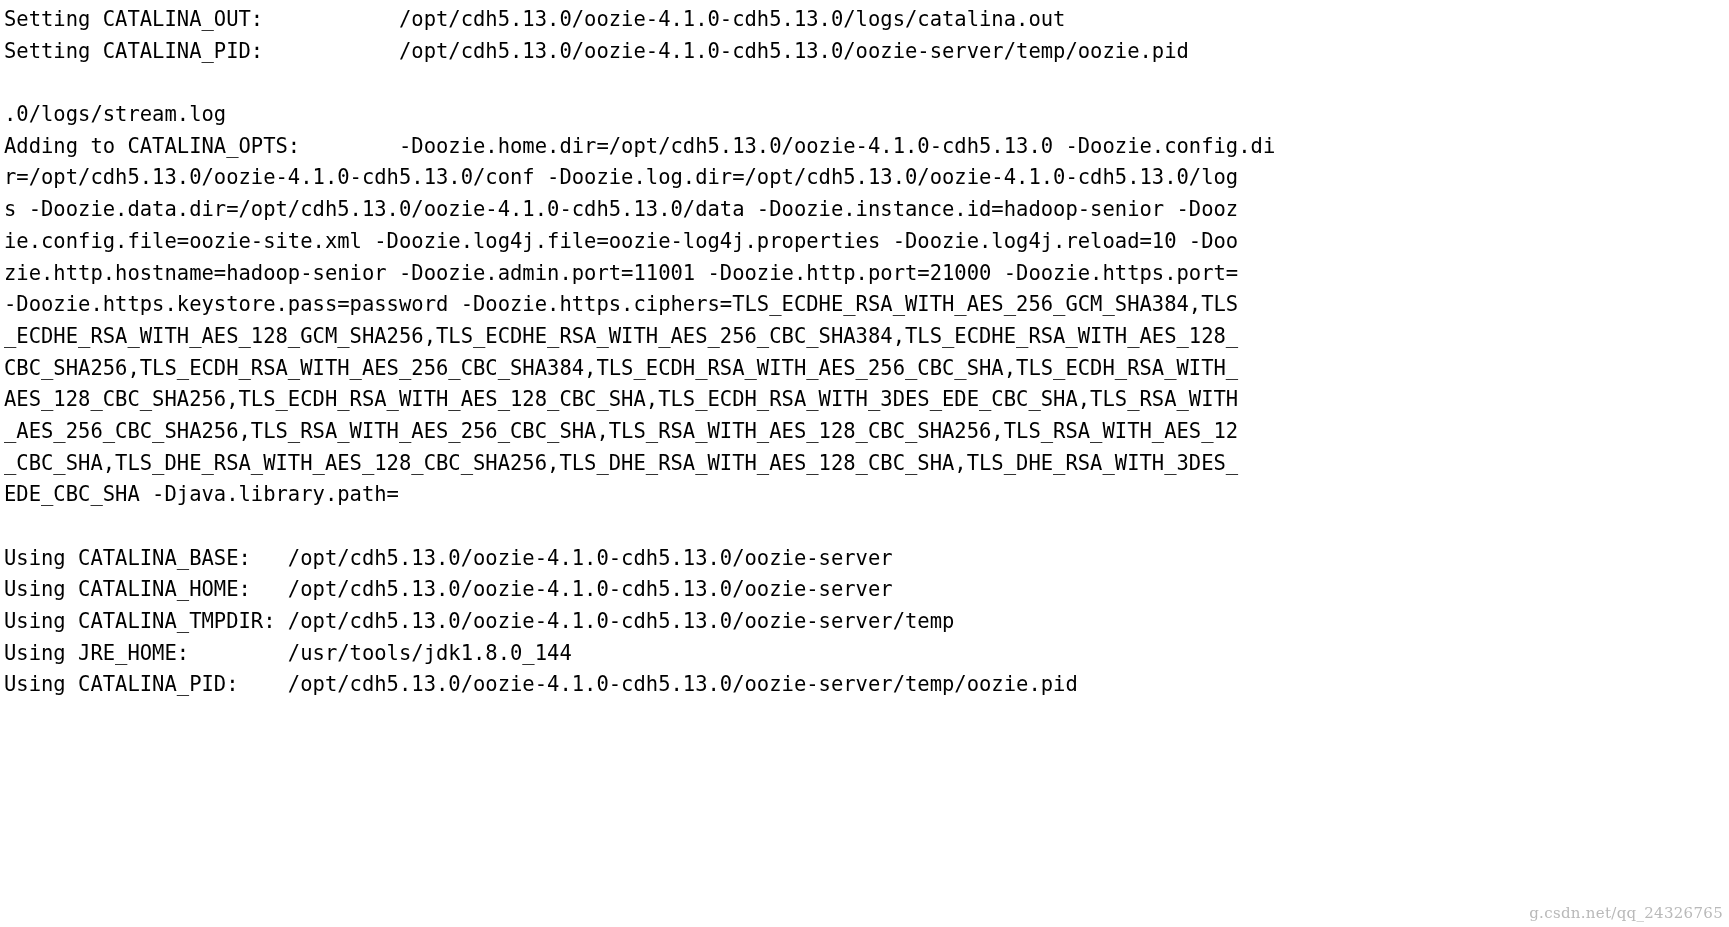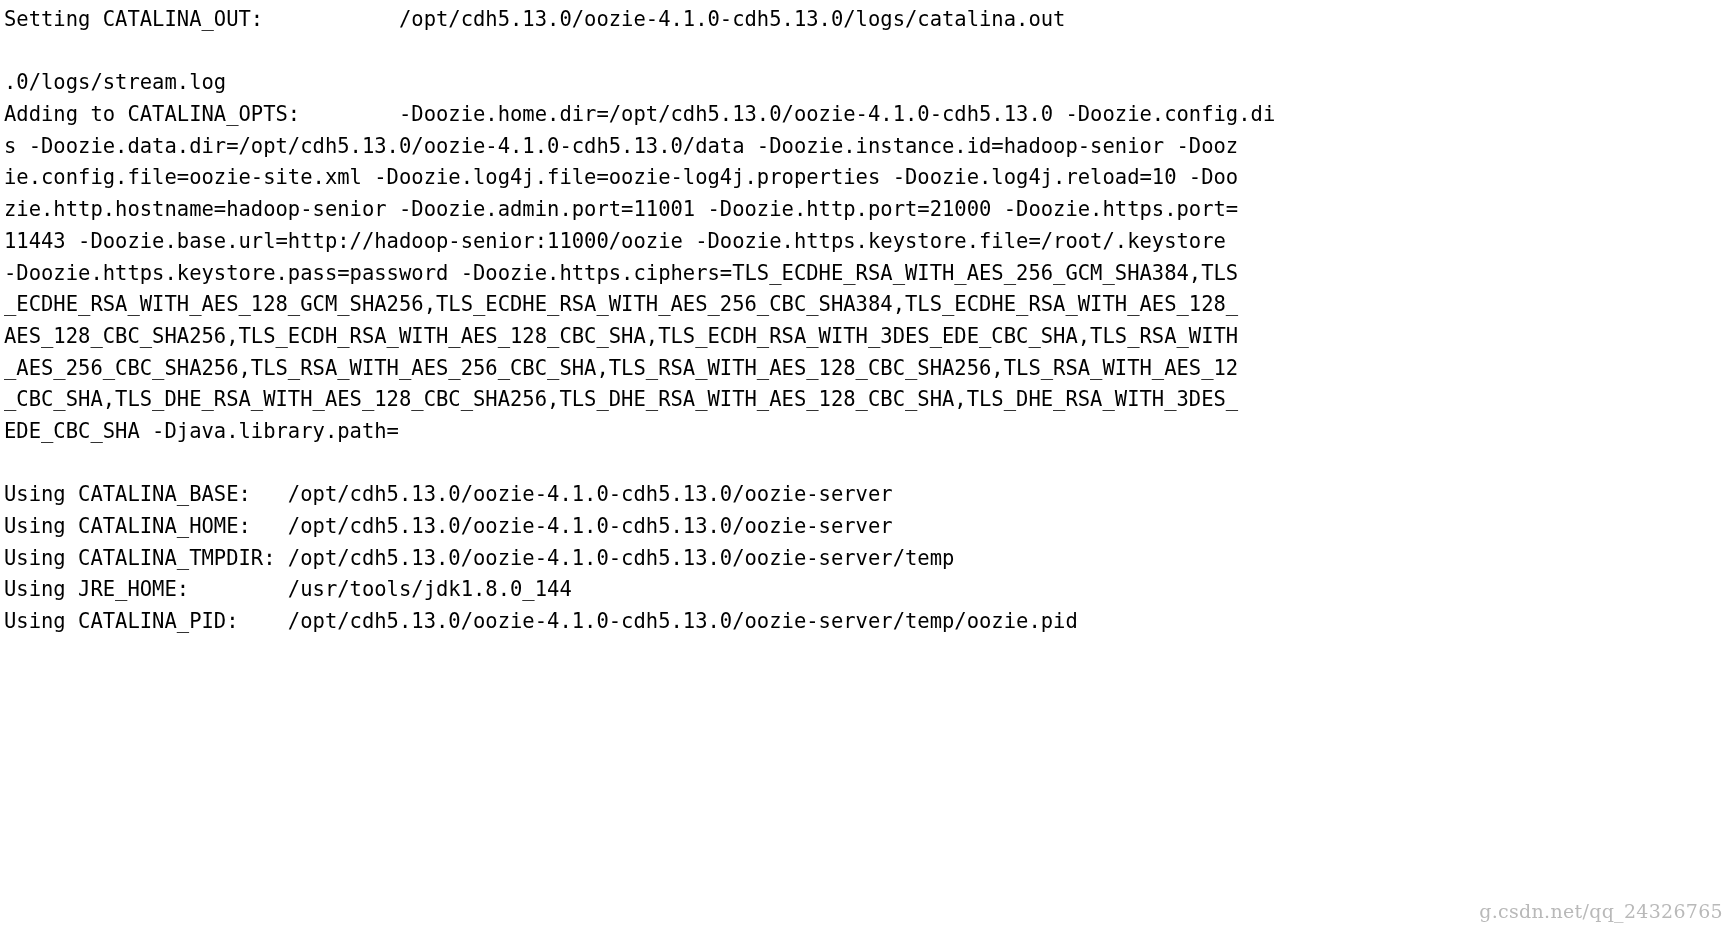--- a/index.html
+++ b/index.html
@@ -35,42 +35,44 @@
     height: 31.7px;
   }
   .line.blank {
     color: transparent;
   }
   #watermark {
     position: absolute;
     right: 6px;
     bottom: 5px;
     font-family: "DejaVu Serif", "Liberation Serif", serif;
-    font-size: 19px;
+    font-size: 15px;
     color: #b9b9b9;
     white-space: pre;
     letter-spacing: 0.3px;
     pointer-events: none;
   }
 </style>
 </head>
 <body>
 
 <div id="terminal" style="background: rgb(255, 255, 255); color: rgb(0, 0, 0);">
   <div id="terminal-lines">
       <span class="line">Setting CATALINA_OUT:           /opt/cdh5.13.0/oozie-4.1.0-cdh5.13.0/logs/catalina.out</span>
+      <span class="line">Setting CATALINA_PID:           /opt/cdh5.13.0/oozie-4.1.0-cdh5.13.0/oozie-server/temp/oozie.pid</span>
       <span class="line blank">&nbsp;</span>
       <span class="line">.0/logs/stream.log</span>
       <span class="line">Adding to CATALINA_OPTS:        -Doozie.home.dir=/opt/cdh5.13.0/oozie-4.1.0-cdh5.13.0 -Doozie.config.di</span>
+      <span class="line">r=/opt/cdh5.13.0/oozie-4.1.0-cdh5.13.0/conf -Doozie.log.dir=/opt/cdh5.13.0/oozie-4.1.0-cdh5.13.0/log</span>
       <span class="line">s -Doozie.data.dir=/opt/cdh5.13.0/oozie-4.1.0-cdh5.13.0/data -Doozie.instance.id=hadoop-senior -Dooz</span>
       <span class="line">ie.config.file=oozie-site.xml -Doozie.log4j.file=oozie-log4j.properties -Doozie.log4j.reload=10 -Doo</span>
       <span class="line">zie.http.hostname=hadoop-senior -Doozie.admin.port=11001 -Doozie.http.port=21000 -Doozie.https.port=</span>
-      <span class="line">11443 -Doozie.base.url=http://hadoop-senior:11000/oozie -Doozie.https.keystore.file=/root/.keystore</span>
       <span class="line">-Doozie.https.keystore.pass=password -Doozie.https.ciphers=TLS_ECDHE_RSA_WITH_AES_256_GCM_SHA384,TLS</span>
       <span class="line">_ECDHE_RSA_WITH_AES_128_GCM_SHA256,TLS_ECDHE_RSA_WITH_AES_256_CBC_SHA384,TLS_ECDHE_RSA_WITH_AES_128_</span>
+      <span class="line">CBC_SHA256,TLS_ECDH_RSA_WITH_AES_256_CBC_SHA384,TLS_ECDH_RSA_WITH_AES_256_CBC_SHA,TLS_ECDH_RSA_WITH_</span>
       <span class="line">AES_128_CBC_SHA256,TLS_ECDH_RSA_WITH_AES_128_CBC_SHA,TLS_ECDH_RSA_WITH_3DES_EDE_CBC_SHA,TLS_RSA_WITH</span>
       <span class="line">_AES_256_CBC_SHA256,TLS_RSA_WITH_AES_256_CBC_SHA,TLS_RSA_WITH_AES_128_CBC_SHA256,TLS_RSA_WITH_AES_12</span>
       <span class="line">_CBC_SHA,TLS_DHE_RSA_WITH_AES_128_CBC_SHA256,TLS_DHE_RSA_WITH_AES_128_CBC_SHA,TLS_DHE_RSA_WITH_3DES_</span>
       <span class="line">EDE_CBC_SHA -Djava.library.path=</span>
       <span class="line blank">&nbsp;</span>
       <span class="line">Using CATALINA_BASE:   /opt/cdh5.13.0/oozie-4.1.0-cdh5.13.0/oozie-server</span>
       <span class="line">Using CATALINA_HOME:   /opt/cdh5.13.0/oozie-4.1.0-cdh5.13.0/oozie-server</span>
       <span class="line">Using CATALINA_TMPDIR: /opt/cdh5.13.0/oozie-4.1.0-cdh5.13.0/oozie-server/temp</span>
       <span class="line">Using JRE_HOME:        /usr/tools/jdk1.8.0_144</span>
       <span class="line">Using CATALINA_PID:    /opt/cdh5.13.0/oozie-4.1.0-cdh5.13.0/oozie-server/temp/oozie.pid</span>

